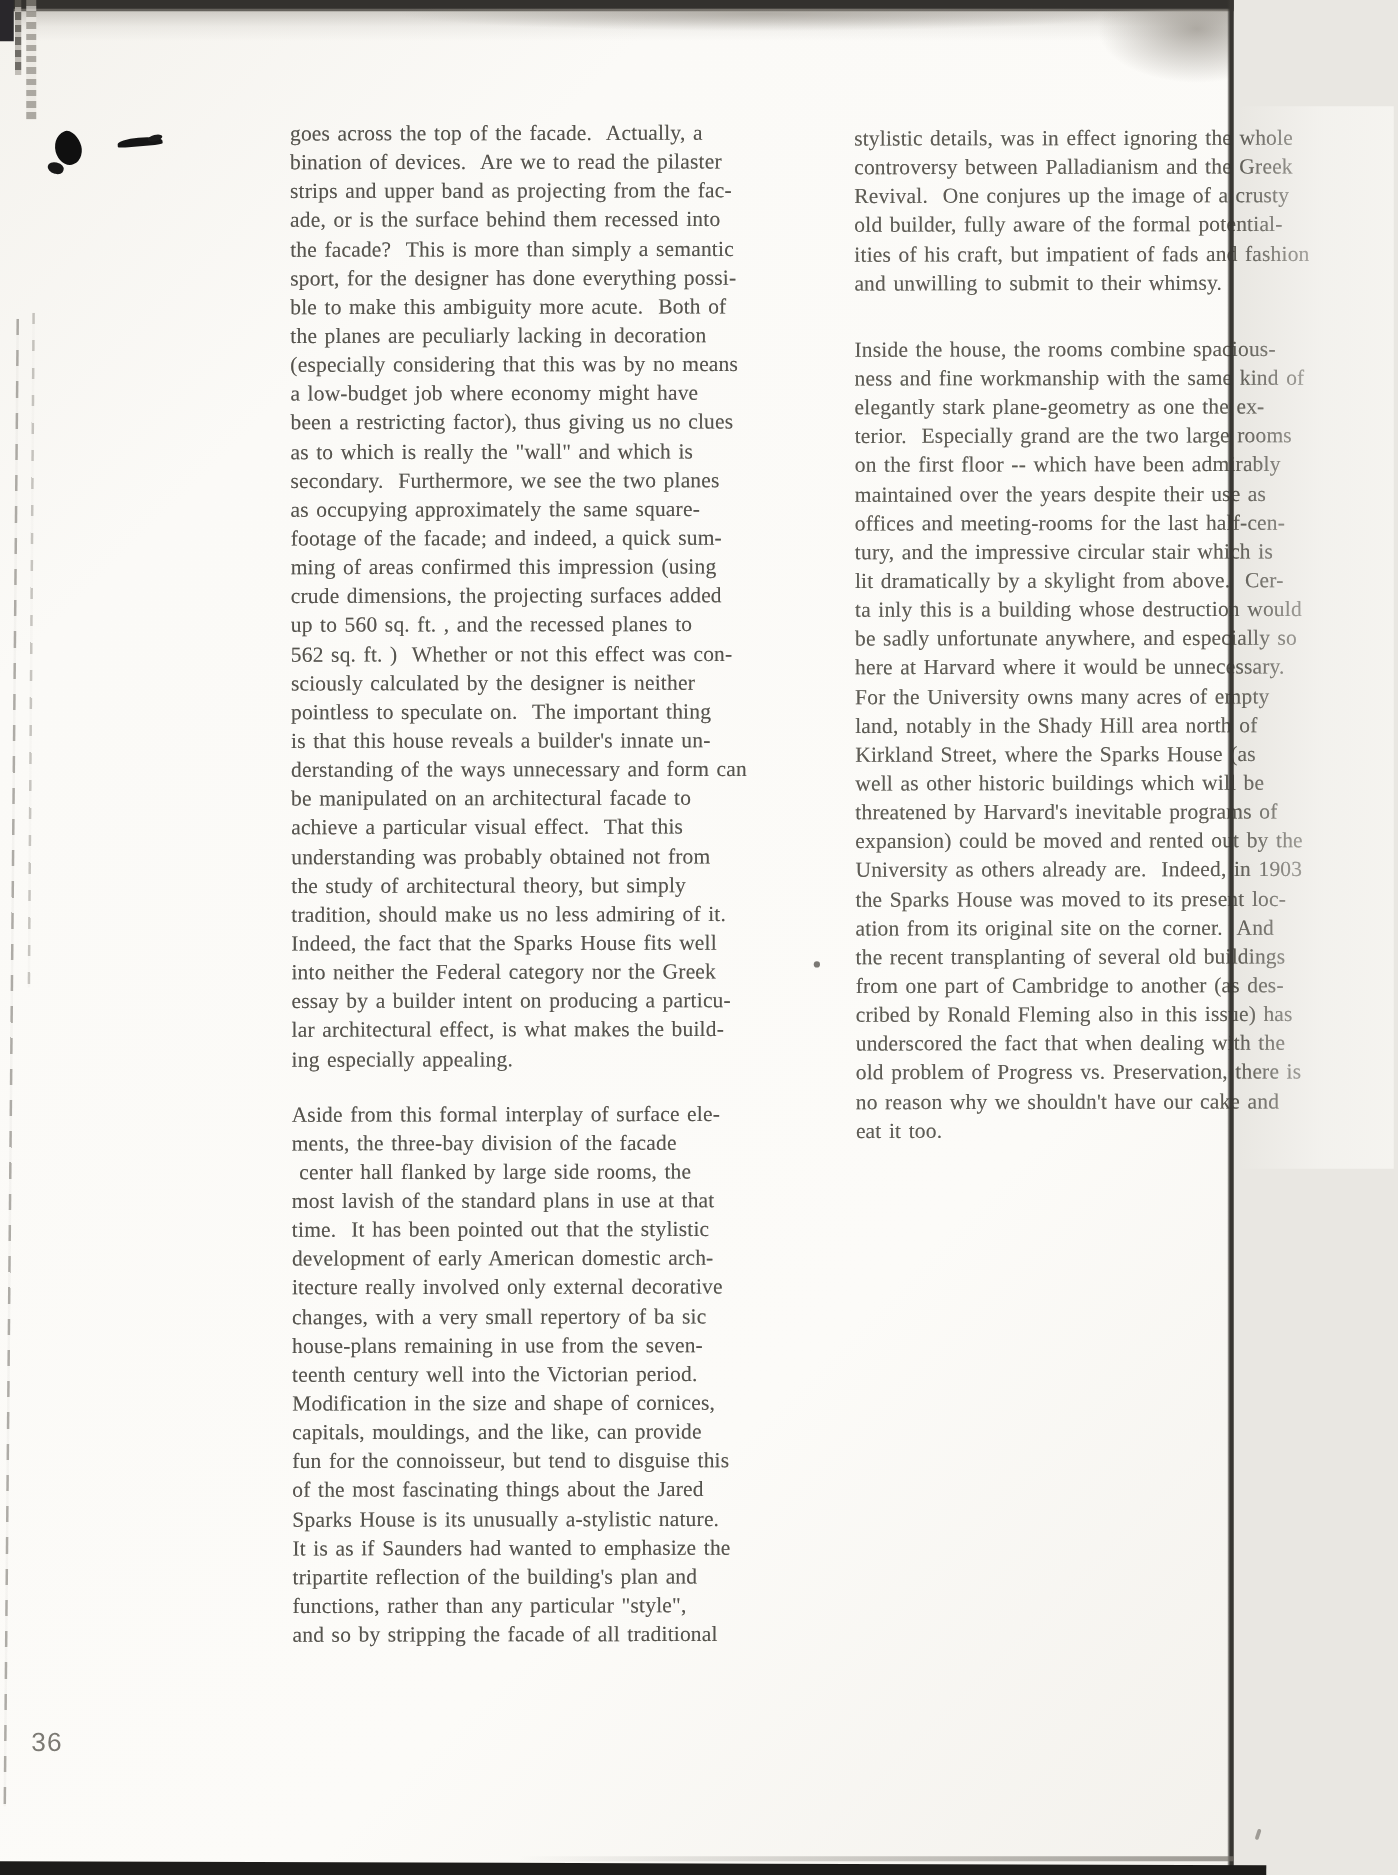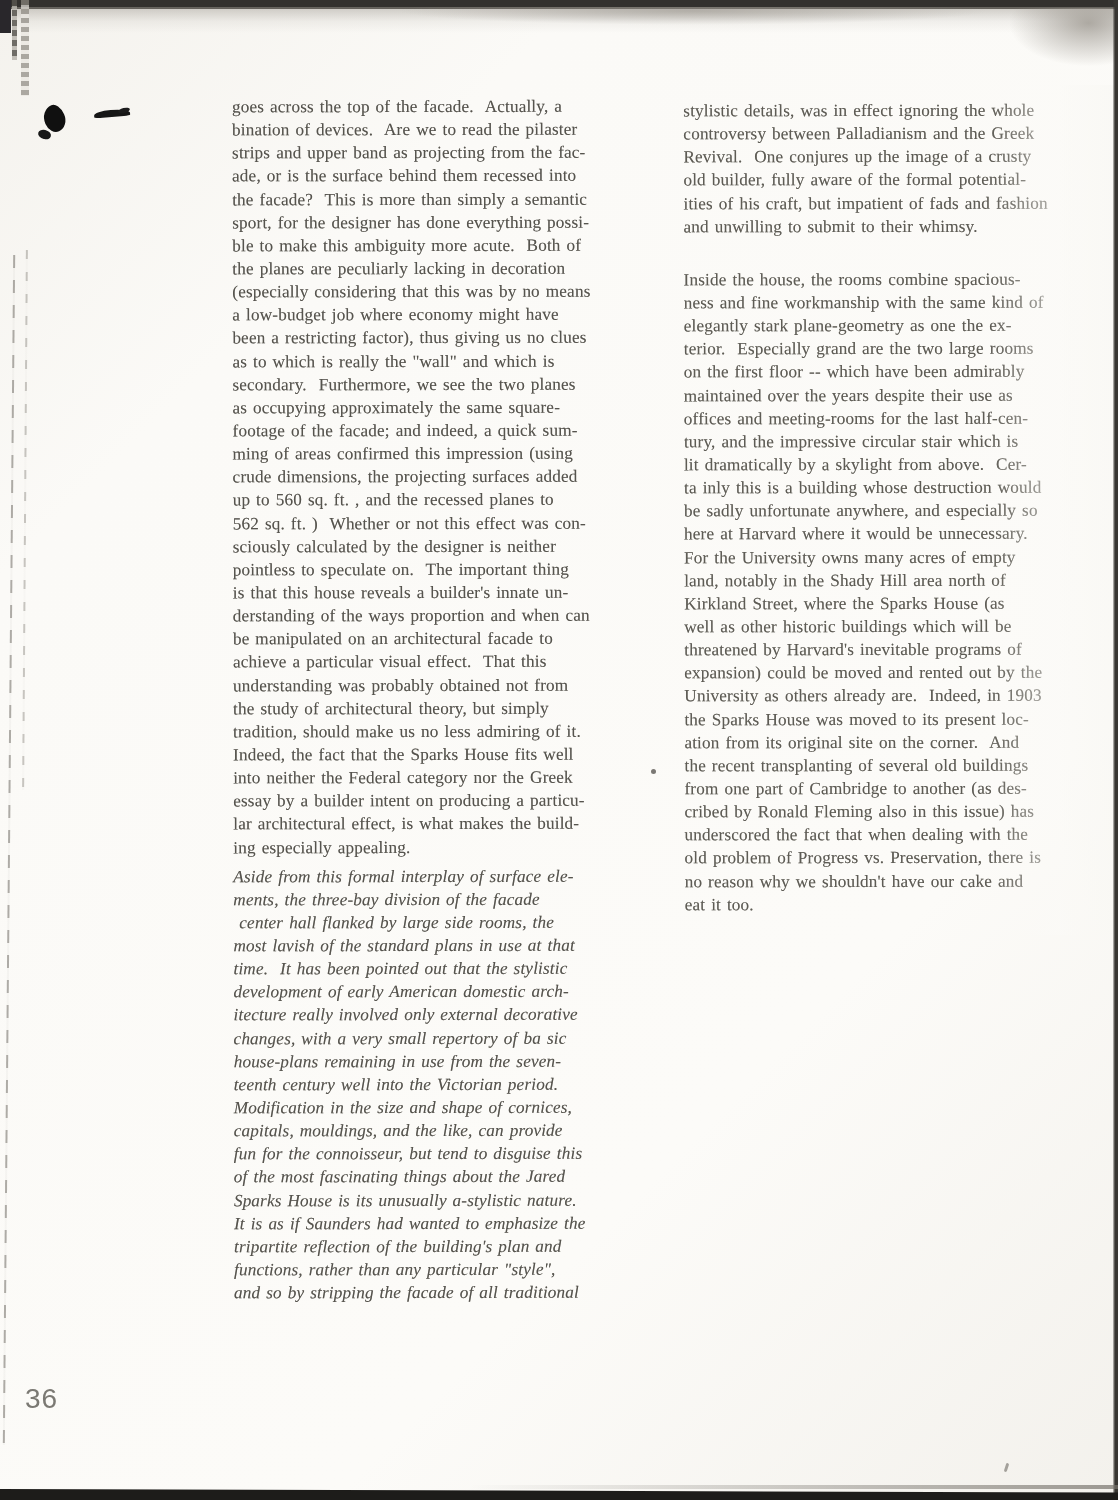--- a/index.html
+++ b/index.html
@@ -3,53 +3,53 @@
 <meta charset="utf-8">
 <style>
   html, body {
     margin: 0; padding: 0;
     width: 1118px; height: 1500px;
     overflow: hidden;
     background: #e9e7e2;
   }
   .scan-page {
     position: relative;
-    width: 1118px; height: 1500px;
+    width: 987px; height: 1500px;
     background: linear-gradient(135deg, #f4f2ed 0%, #fbfaf7 22%, #fcfbf8 70%, #f3f1ec 100%);
     font-family: "Liberation Serif", "DejaVu Serif", serif;
   }
   
   .column {
     position: absolute;
     font-size: 17.2px;
     line-height: 23.15px;
     letter-spacing: 0.15px;
     word-spacing: 1.5px;
     color: #56544e;
     text-shadow: 0 0 0.5px rgba(86,84,78,0.45);
   }
   .column .line { white-space: pre; height: 23.15px; }
   .column .para + .para { margin-top: 0; }
   #col-left  { left: 233px; top: 95px;  width: 430px; transform: rotate(-0.1deg); }
   #col-right { left: 684px; top: 99px;  width: 430px; color: #5e5c55; transform: rotate(-0.1deg); }
-  #col-left  .para + .para { margin-top: 6px; font-style: italic; }
+  #col-left  .para + .para { margin-top: 21px; }
   #col-right .para + .para { margin-top: 30px; }
   
   .fade-overlay {
     position: absolute;
     left: 990px; top: 85px; width: 125px; height: 850px;
     background: linear-gradient(to right, rgba(251,250,247,0) 0%, rgba(251,250,247,0.55) 55%, rgba(249,248,244,0.75) 100%);
     pointer-events: none;
   }
   
   .page-number {
     position: absolute;
     left: 25px; top: 1383px;
     font-family: "Liberation Sans", sans-serif;
-    font-size: 28px;
+    font-size: 21px;
     color: #7b7973;
     letter-spacing: 1px;
   }
   
   .edge-top {
     position: absolute; left: 0; top: 0; width: 100%; height: 9px;
     background: #33312e;
   }
   .edge-top-smudge {
     position: absolute; left: 0; top: 7px; width: 100%; height: 26px;
@@ -145,21 +145,21 @@
         <div class="line">secondary.  Furthermore, we see the two planes</div>
         <div class="line">as occupying approximately the same square-</div>
         <div class="line">footage of the facade; and indeed, a quick sum-</div>
         <div class="line">ming of areas confirmed this impression (using</div>
         <div class="line">crude dimensions, the projecting surfaces added</div>
         <div class="line">up to 560 sq. ft. , and the recessed planes to</div>
         <div class="line">562 sq. ft. )  Whether or not this effect was con-</div>
         <div class="line">sciously calculated by the designer is neither</div>
         <div class="line">pointless to speculate on.  The important thing</div>
         <div class="line">is that this house reveals a builder's innate un-</div>
-        <div class="line">derstanding of the ways proportion and when can</div>
+        <div class="line">derstanding of the ways unnecessary and form can</div>
         <div class="line">be manipulated on an architectural facade to</div>
         <div class="line">achieve a particular visual effect.  That this</div>
         <div class="line">understanding was probably obtained not from</div>
         <div class="line">the study of architectural theory, but simply</div>
         <div class="line">tradition, should make us no less admiring of it.</div>
         <div class="line">Indeed, the fact that the Sparks House fits well</div>
         <div class="line">into neither the Federal category nor the Greek</div>
         <div class="line">essay by a builder intent on producing a particu-</div>
         <div class="line">lar architectural effect, is what makes the build-</div>
         <div class="line">ing especially appealing.</div>

